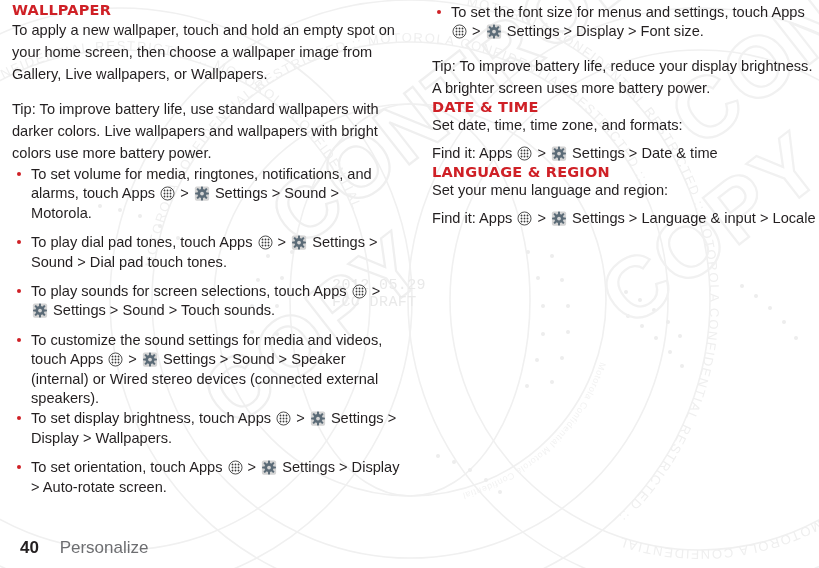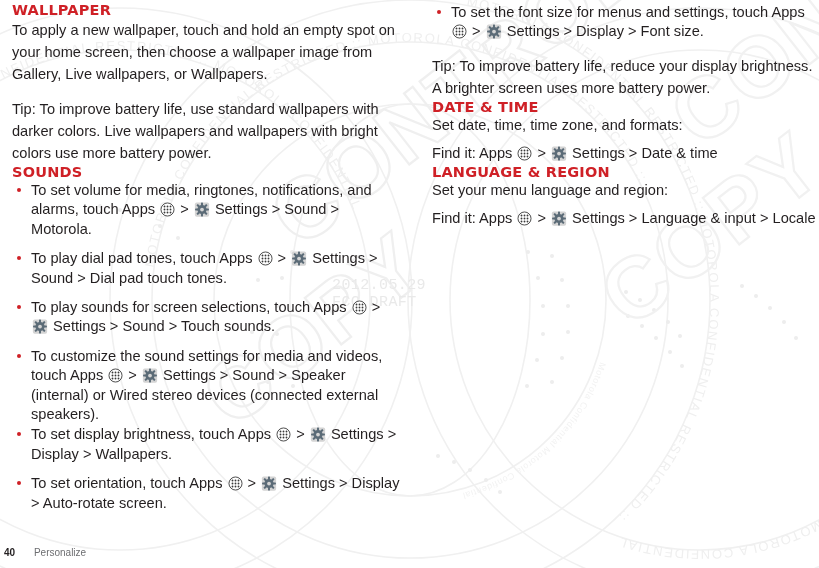--- a/index.html
+++ b/index.html
@@ -103,23 +103,23 @@
     display: inline-block;
     vertical-align: -3px;
     margin: 0 1px;
   }
   .apps-ico { width: 15px; height: 15px; }
   .gear-ico { width: 16px; height: 15px; }
 
   
   #footer {
     position: absolute;
-    left: 4px;
+    left: 20px;
     bottom: 10px;
-    font-size: 10px;
+    font-size: 17px;
     z-index: 2;
   }
   #footer .pg {
     font-weight: bold;
     color: #231f20;
     margin-right: 16px;
   }
   #footer .ch { color: #6d6e71; }
 </style>
 </head>
@@ -234,21 +234,20 @@
 </div>
 
 <div id="page">
 
   <div class="col col-left">
 
     <h2 class="sec">Wallpaper</h2>
     <p class="body">To apply a new wallpaper, touch and hold an empty spot on your home screen, then choose a wallpaper image from <b>Gallery</b>, <b>Live wallpapers</b>, or <b>Wallpapers</b>.</p>
     <p class="body tip"><b>Tip:</b> To improve battery life, use standard wallpapers with darker colors. Live wallpapers and wallpapers with bright colors use more battery power.</p>
 
-    <h2 class="sec sp-before">Sounds</h2>
     <ul class="bl">
       <li>
         <span class="dot"></span>
         <span>To set volume for media, ringtones, notifications, and alarms, touch Apps <svg viewBox="0 0 20 20" class="ico apps-ico">
               <circle cx="10" cy="10" r="8.7" fill="#fff" stroke="#3a3a3a" stroke-width="1.2"></circle>
               <circle cx="6" cy="6" r="1.25" fill="#3a3a3a"></circle>
               <circle cx="10" cy="6" r="1.25" fill="#3a3a3a"></circle>
               <circle cx="14" cy="6" r="1.25" fill="#3a3a3a"></circle>
               <circle cx="6" cy="10" r="1.25" fill="#3a3a3a"></circle>
               <circle cx="10" cy="10" r="1.25" fill="#3a3a3a"></circle>

